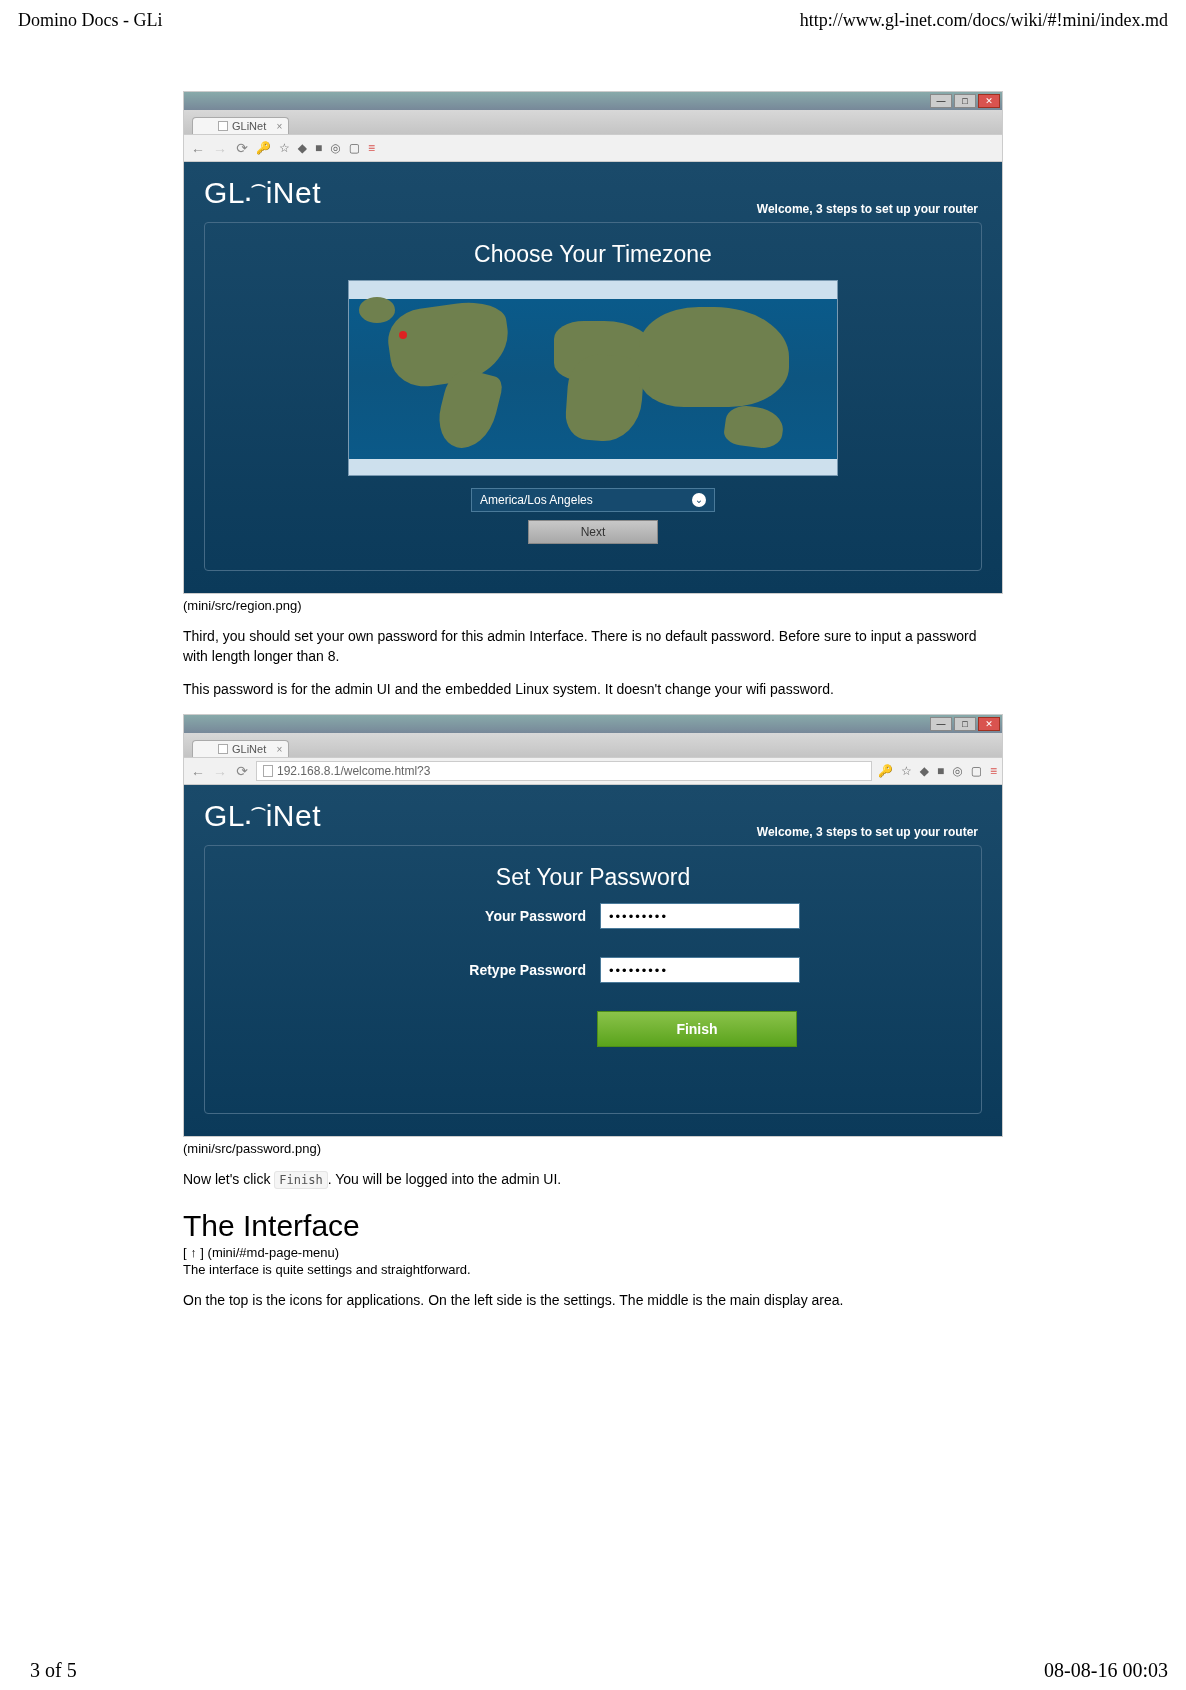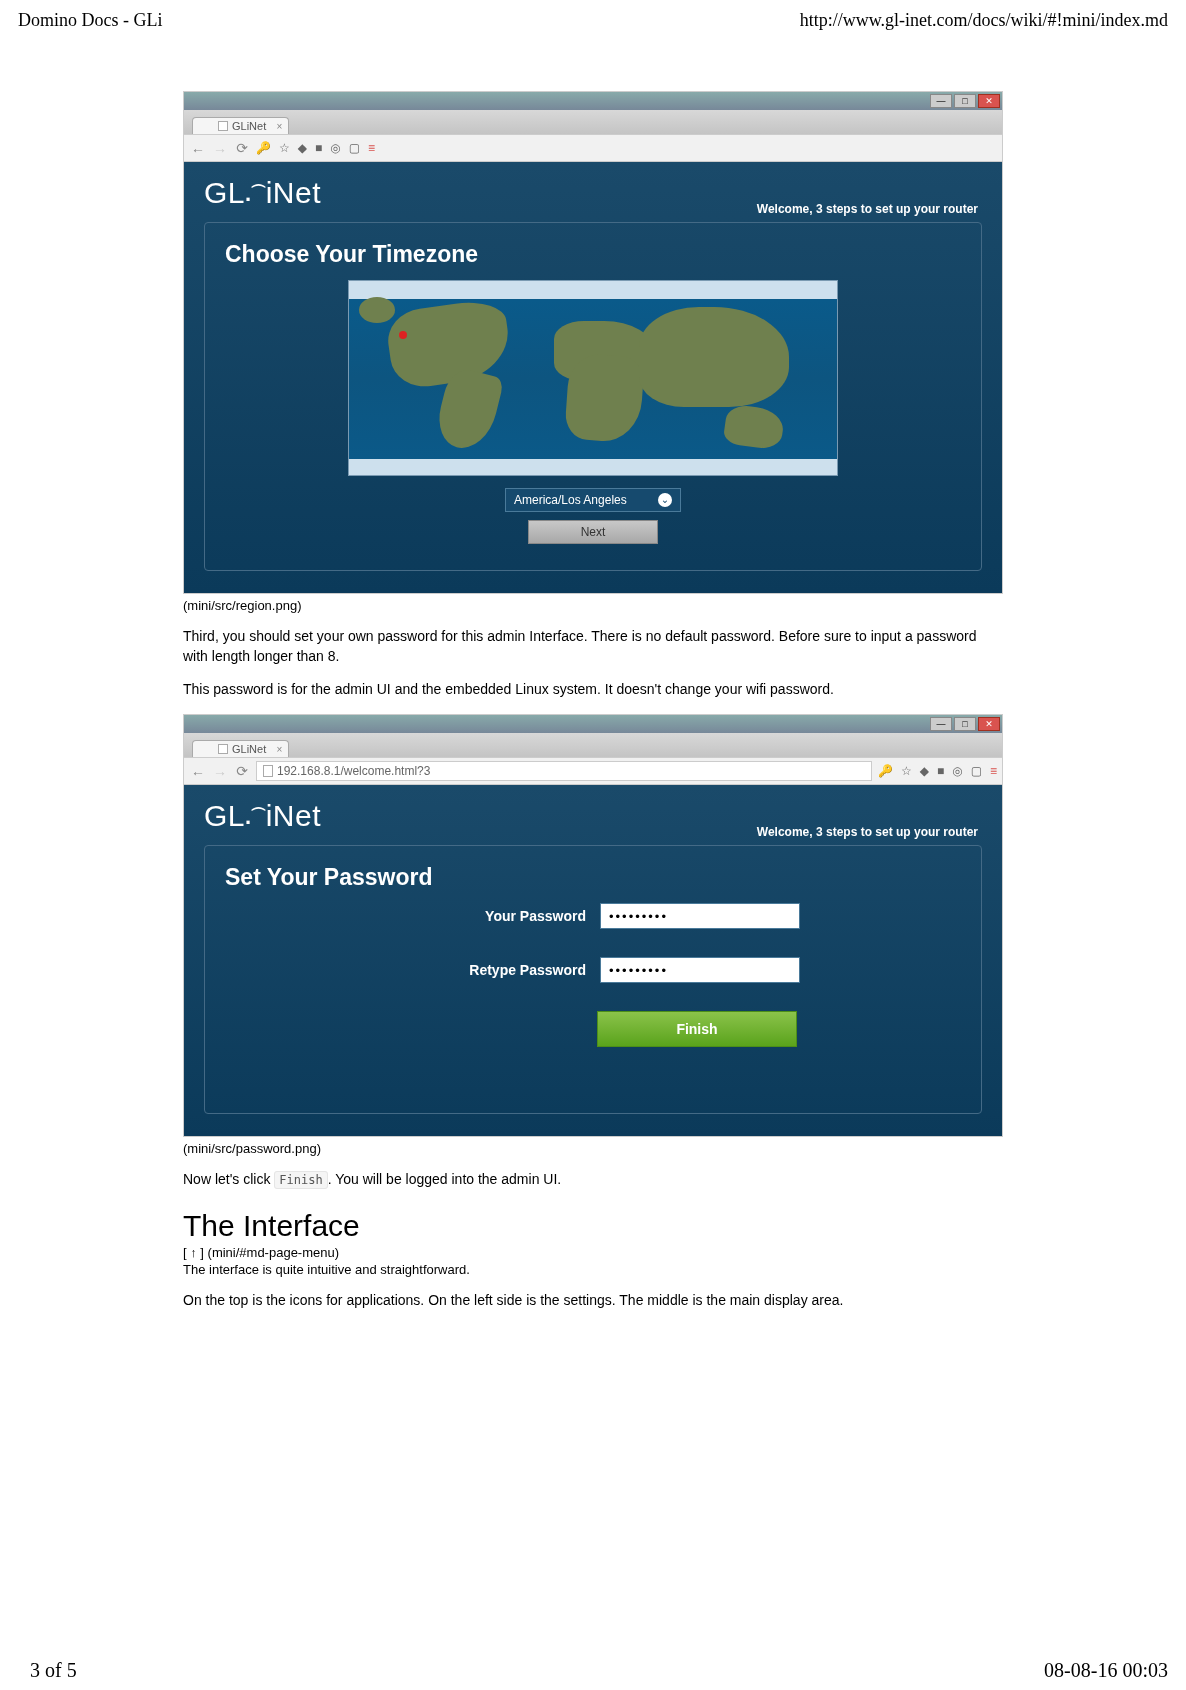--- a/index.html
+++ b/index.html
@@ -128,24 +128,24 @@
     font-size: 12px;
     font-weight: bold;
   }
   .panel {
     margin-top: 12px;
     border: 1px solid #446a86;
     border-radius: 4px;
     padding: 18px 20px 26px 20px;
   }
   .panel-title {
-    text-align: left;
+    text-align: center;
     color: #fff;
     font-size: 23px;
-    font-weight: 700;
+    font-weight: 400;
     margin-bottom: 12px;
   }
   .worldmap {
     width: 490px;
     height: 196px;
     margin: 0 auto;
     border: 1px solid #7a9ab2;
     background: linear-gradient(#0a5a8a 0%, #0a5a8a 10%, #0d5580 50%, #0a5a8a 100%);
     position: relative;
     overflow: hidden;
@@ -159,21 +159,21 @@
   .l2 { left: 92px; top: 90px; width: 55px; height: 78px; border-radius: 40% 20% 60% 50%; transform: rotate(14deg);}
   .l3 { left: 205px; top: 40px; width: 100px; height: 60px; border-radius: 30% 50% 40% 30%;}
   .l4 { left: 218px; top: 74px; width: 75px; height: 86px; border-radius: 40% 30% 50% 30%; transform: rotate(4deg);}
   .l5 { left: 290px; top: 26px; width: 150px; height: 100px; border-radius: 40% 50% 40% 30%;}
   .l6 { left: 376px; top: 126px; width: 58px; height: 40px; border-radius: 40% 50% 40% 30%; transform: rotate(8deg);}
   .l7 { left: 10px; top: 16px; width: 36px; height: 26px; border-radius: 50%;}
   .ice-top { position:absolute; left:0; top:0; right:0; height:18px; background: rgba(240,248,255,0.85);}
   .ice-bot { position:absolute; left:0; bottom:0; right:0; height:16px; background: rgba(240,248,255,0.85);}
   .pin { position:absolute; left:50px; top:50px; width:8px; height:8px; background:#d22; border-radius:50%;}
   .tz-select {
-    width: 176px;
+    width: 244px;
     margin: 12px auto 0 auto;
     background: #164a6e;
     border: 1px solid #4a7a9a;
     color: #fff;
     font-size: 12px;
     padding: 4px 8px;
     display: flex;
     justify-content: space-between;
     align-items: center;
   }
@@ -389,21 +389,21 @@
     </div>
   </div>
   <div class="caption">(mini/src/password.png)</div>
 
   <div class="para">
     <span>Now let's click </span><code>Finish</code><span>. You will be logged into the admin UI.</span>
   </div>
 
   <div class="h2">The Interface</div>
   <div class="anchorline">[ ↑ ] (mini/#md-page-menu)</div>
-  <div class="anchorline">The interface is quite intuitive and straightforward.</div>
+  <div class="anchorline">The interface is quite settings and straightforward.</div>
   <div class="para">On the top is the icons for applications. On the left side is the settings. The middle is the main display area.</div>
 
 </div>
 
 <div class="page-footer">
   <div>3 of 5</div>
   <div>08-08-16 00:03</div>
 </div>
 
 </body></html>

